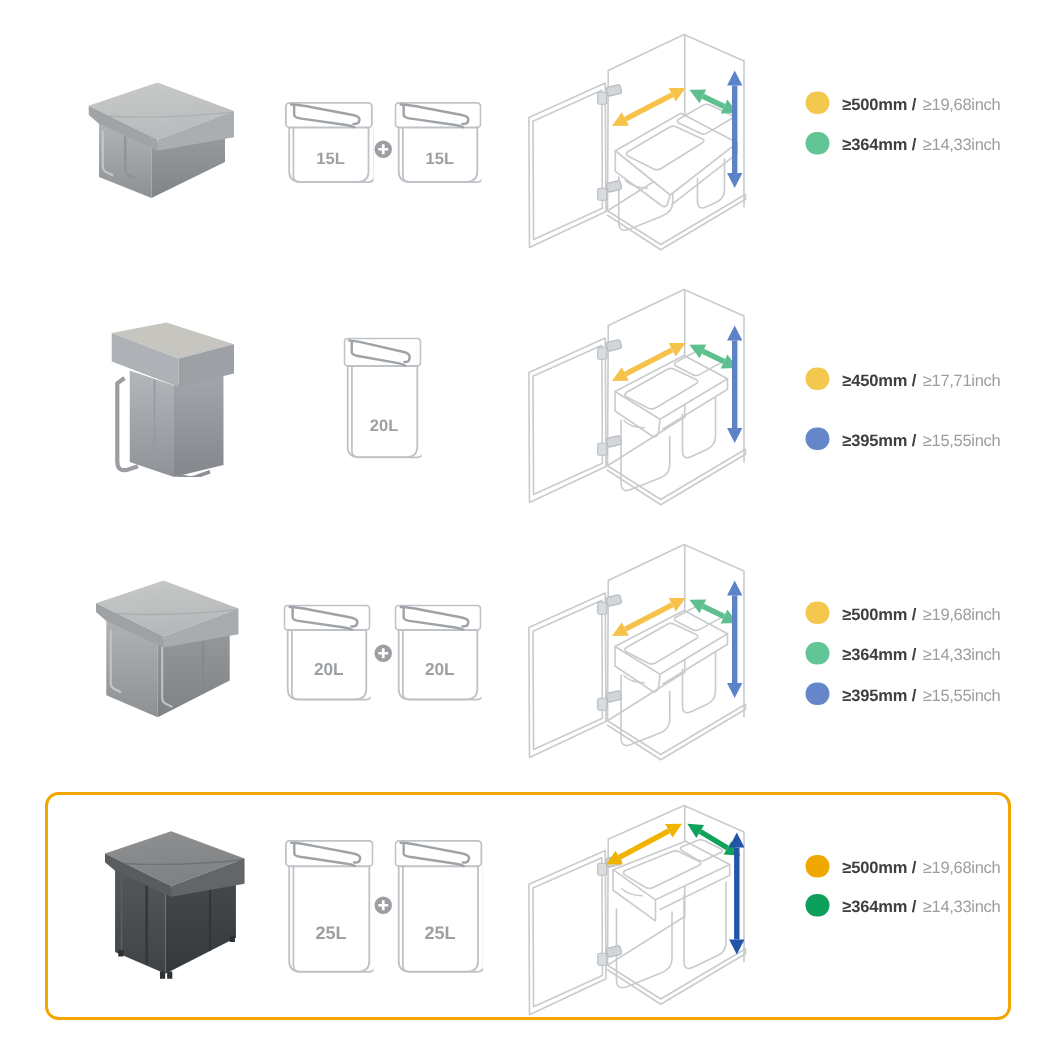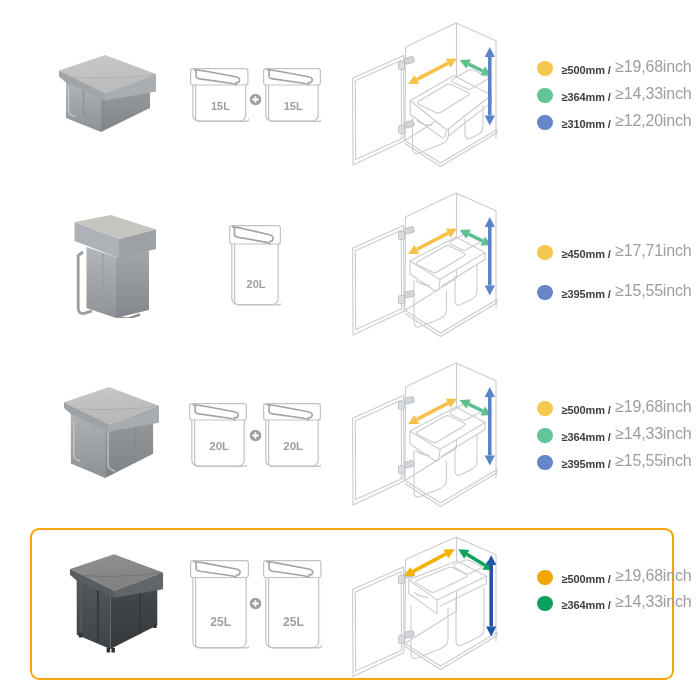--- a/index.html
+++ b/index.html
@@ -1,19 +1,19 @@
 <!DOCTYPE html>
 <html><head><meta charset="utf-8"><style>
 html,body{margin:0;padding:0}
 .page{position:relative;width:700px;height:700px;background:#fff;font-family:"Liberation Sans",sans-serif;overflow:hidden}
 .abs{position:absolute}
 .specrow{height:16px;display:flex;align-items:flex-end;white-space:nowrap}
 .dot{width:15.5px;height:15.5px;border-radius:50%;margin-right:9px;flex:none}
 .sb{font-weight:bold;font-size:11px;color:#3e3e40;letter-spacing:-0.1px}
-.sl{font-size:16px;color:#9d9d9f;letter-spacing:-0.2px}
+.sl{font-size:11px;color:#9d9d9f;letter-spacing:-0.2px}
 .hl{left:30px;top:528px;width:644px;height:152px;border:2px solid #f3a600;border-radius:9px;box-sizing:border-box}
 </style></head><body>
 <div class="page">
 <svg class="abs" style="left:59px;top:55px" width="98" height="79" viewBox="0 0 98 79">
       <defs>
         <linearGradient id="gta" x1="0" y1="0" x2="0.25" y2="1">
           <stop offset="0" stop-color="#c9cbca"></stop>
           <stop offset="1" stop-color="#b8babc"></stop>
         </linearGradient>
         <linearGradient id="gla" x1="0" y1="0" x2="0" y2="1">
@@ -79,21 +79,20 @@
       <path d="M112.0,36.6 L105.5,45.7 L100.8,36.7 Z" fill="#f6c24a"></path>
       <line x1="123.6" y1="42.2" x2="137.7" y2="49.0" stroke="#5ec08f" stroke-width="3.6"></line>
       <path d="M114.6,37.9 L121.4,46.8 L125.8,37.6 Z" fill="#5ec08f"></path>
       <path d="M146.7,53.3 L135.5,53.6 L139.9,44.4 Z" fill="#5ec08f"></path>
       <line x1="144.8" y1="35.0" x2="144.8" y2="93.4" stroke="#5c82c8" stroke-width="3.6"></line>
       <path d="M144.8,25.0 L139.7,35.0 L149.9,35.0 Z" fill="#5c82c8"></path>
       <path d="M144.8,103.4 L139.7,93.4 L149.9,93.4 Z" fill="#5c82c8"></path>
     </svg>
 <div class="abs specrow" style="left:537px;top:60px"><span class="dot" style="background:#f4c84f"></span><span class="sb">≥500mm /</span>&nbsp;<span class="sl">≥19,68inch</span></div>
 <div class="abs specrow" style="left:537px;top:87px"><span class="dot" style="background:#62c596"></span><span class="sb">≥364mm /</span>&nbsp;<span class="sl">≥14,33inch</span></div>
-<div class="abs specrow" style="left:537px;top:114px"><span class="dot" style="background:#6587c9"></span><span class="sb">≥310mm /</span>&nbsp;<span class="sl">≥12,20inch</span></div>
 <svg class="abs" style="left:70px;top:212px" width="102" height="106" viewBox="0 0 102 106">
       <defs>
         <linearGradient id="g2l" x1="0" y1="0" x2="0" y2="1">
           <stop offset="0" stop-color="#b3b6ba"></stop>
           <stop offset="1" stop-color="#8f9397"></stop>
         </linearGradient>
         <linearGradient id="g2r" x1="0" y1="0" x2="0" y2="1">
           <stop offset="0" stop-color="#a3a7ab"></stop>
           <stop offset="1" stop-color="#83878b"></stop>
         </linearGradient>

